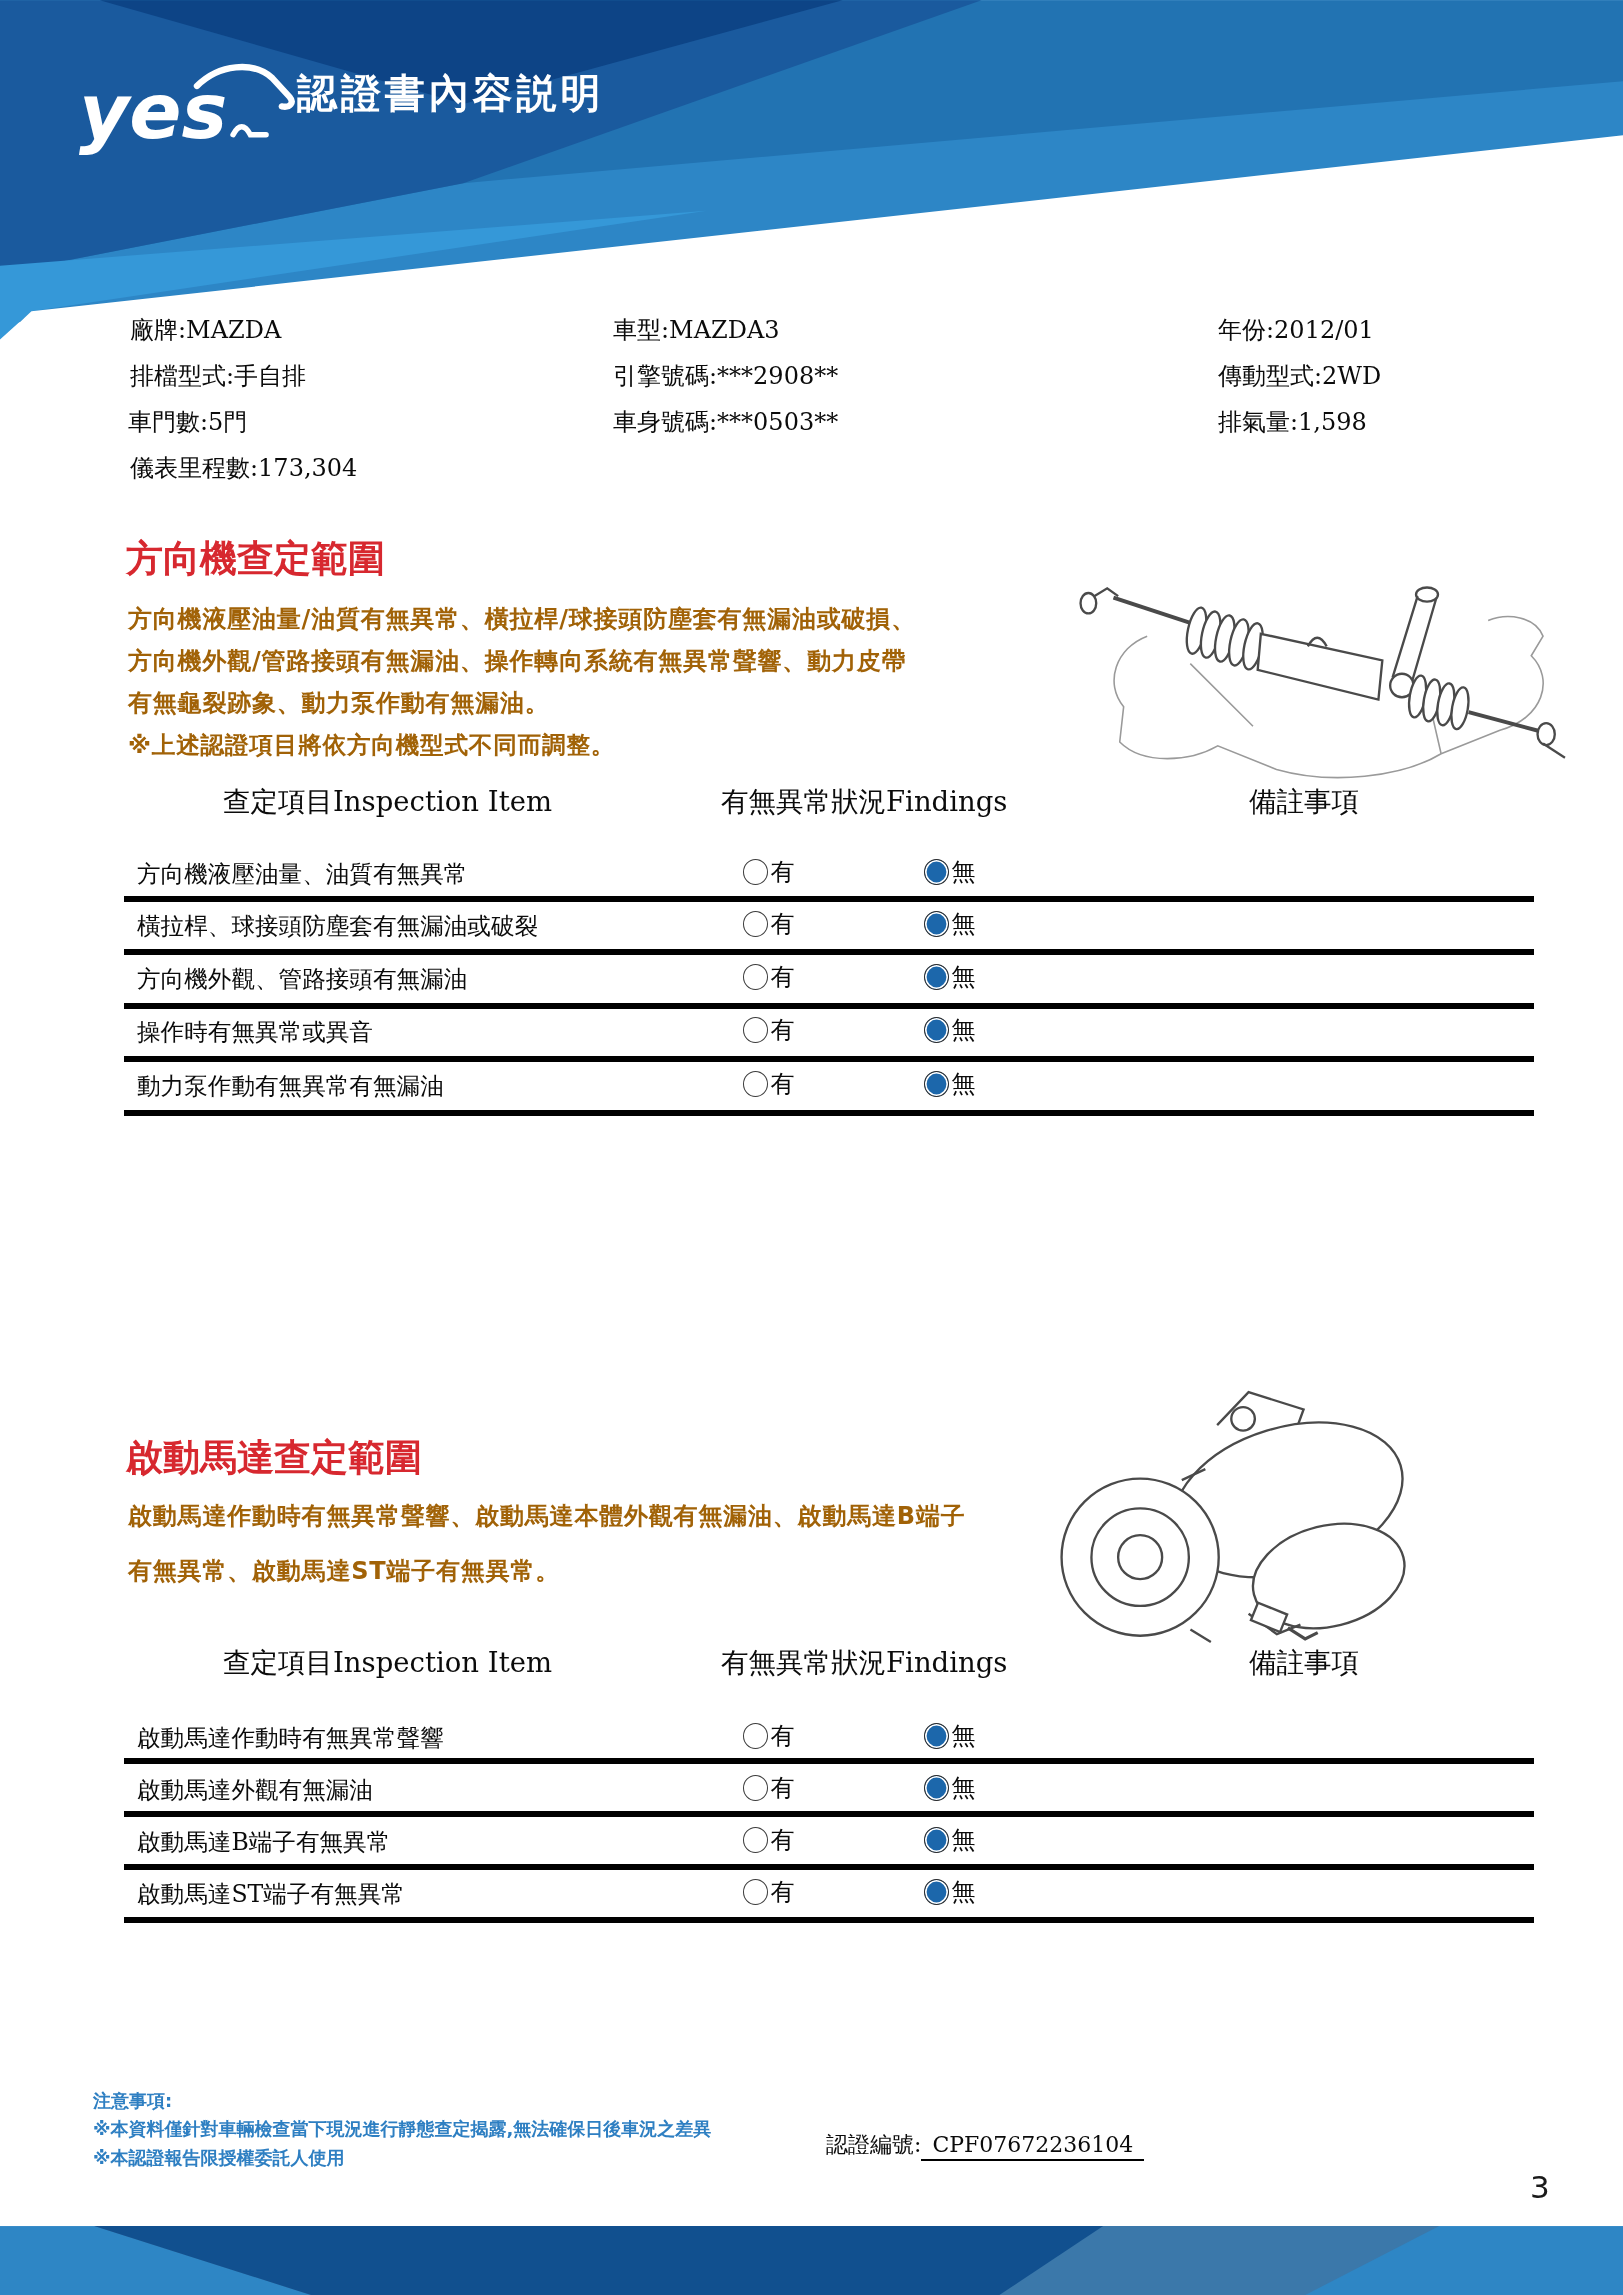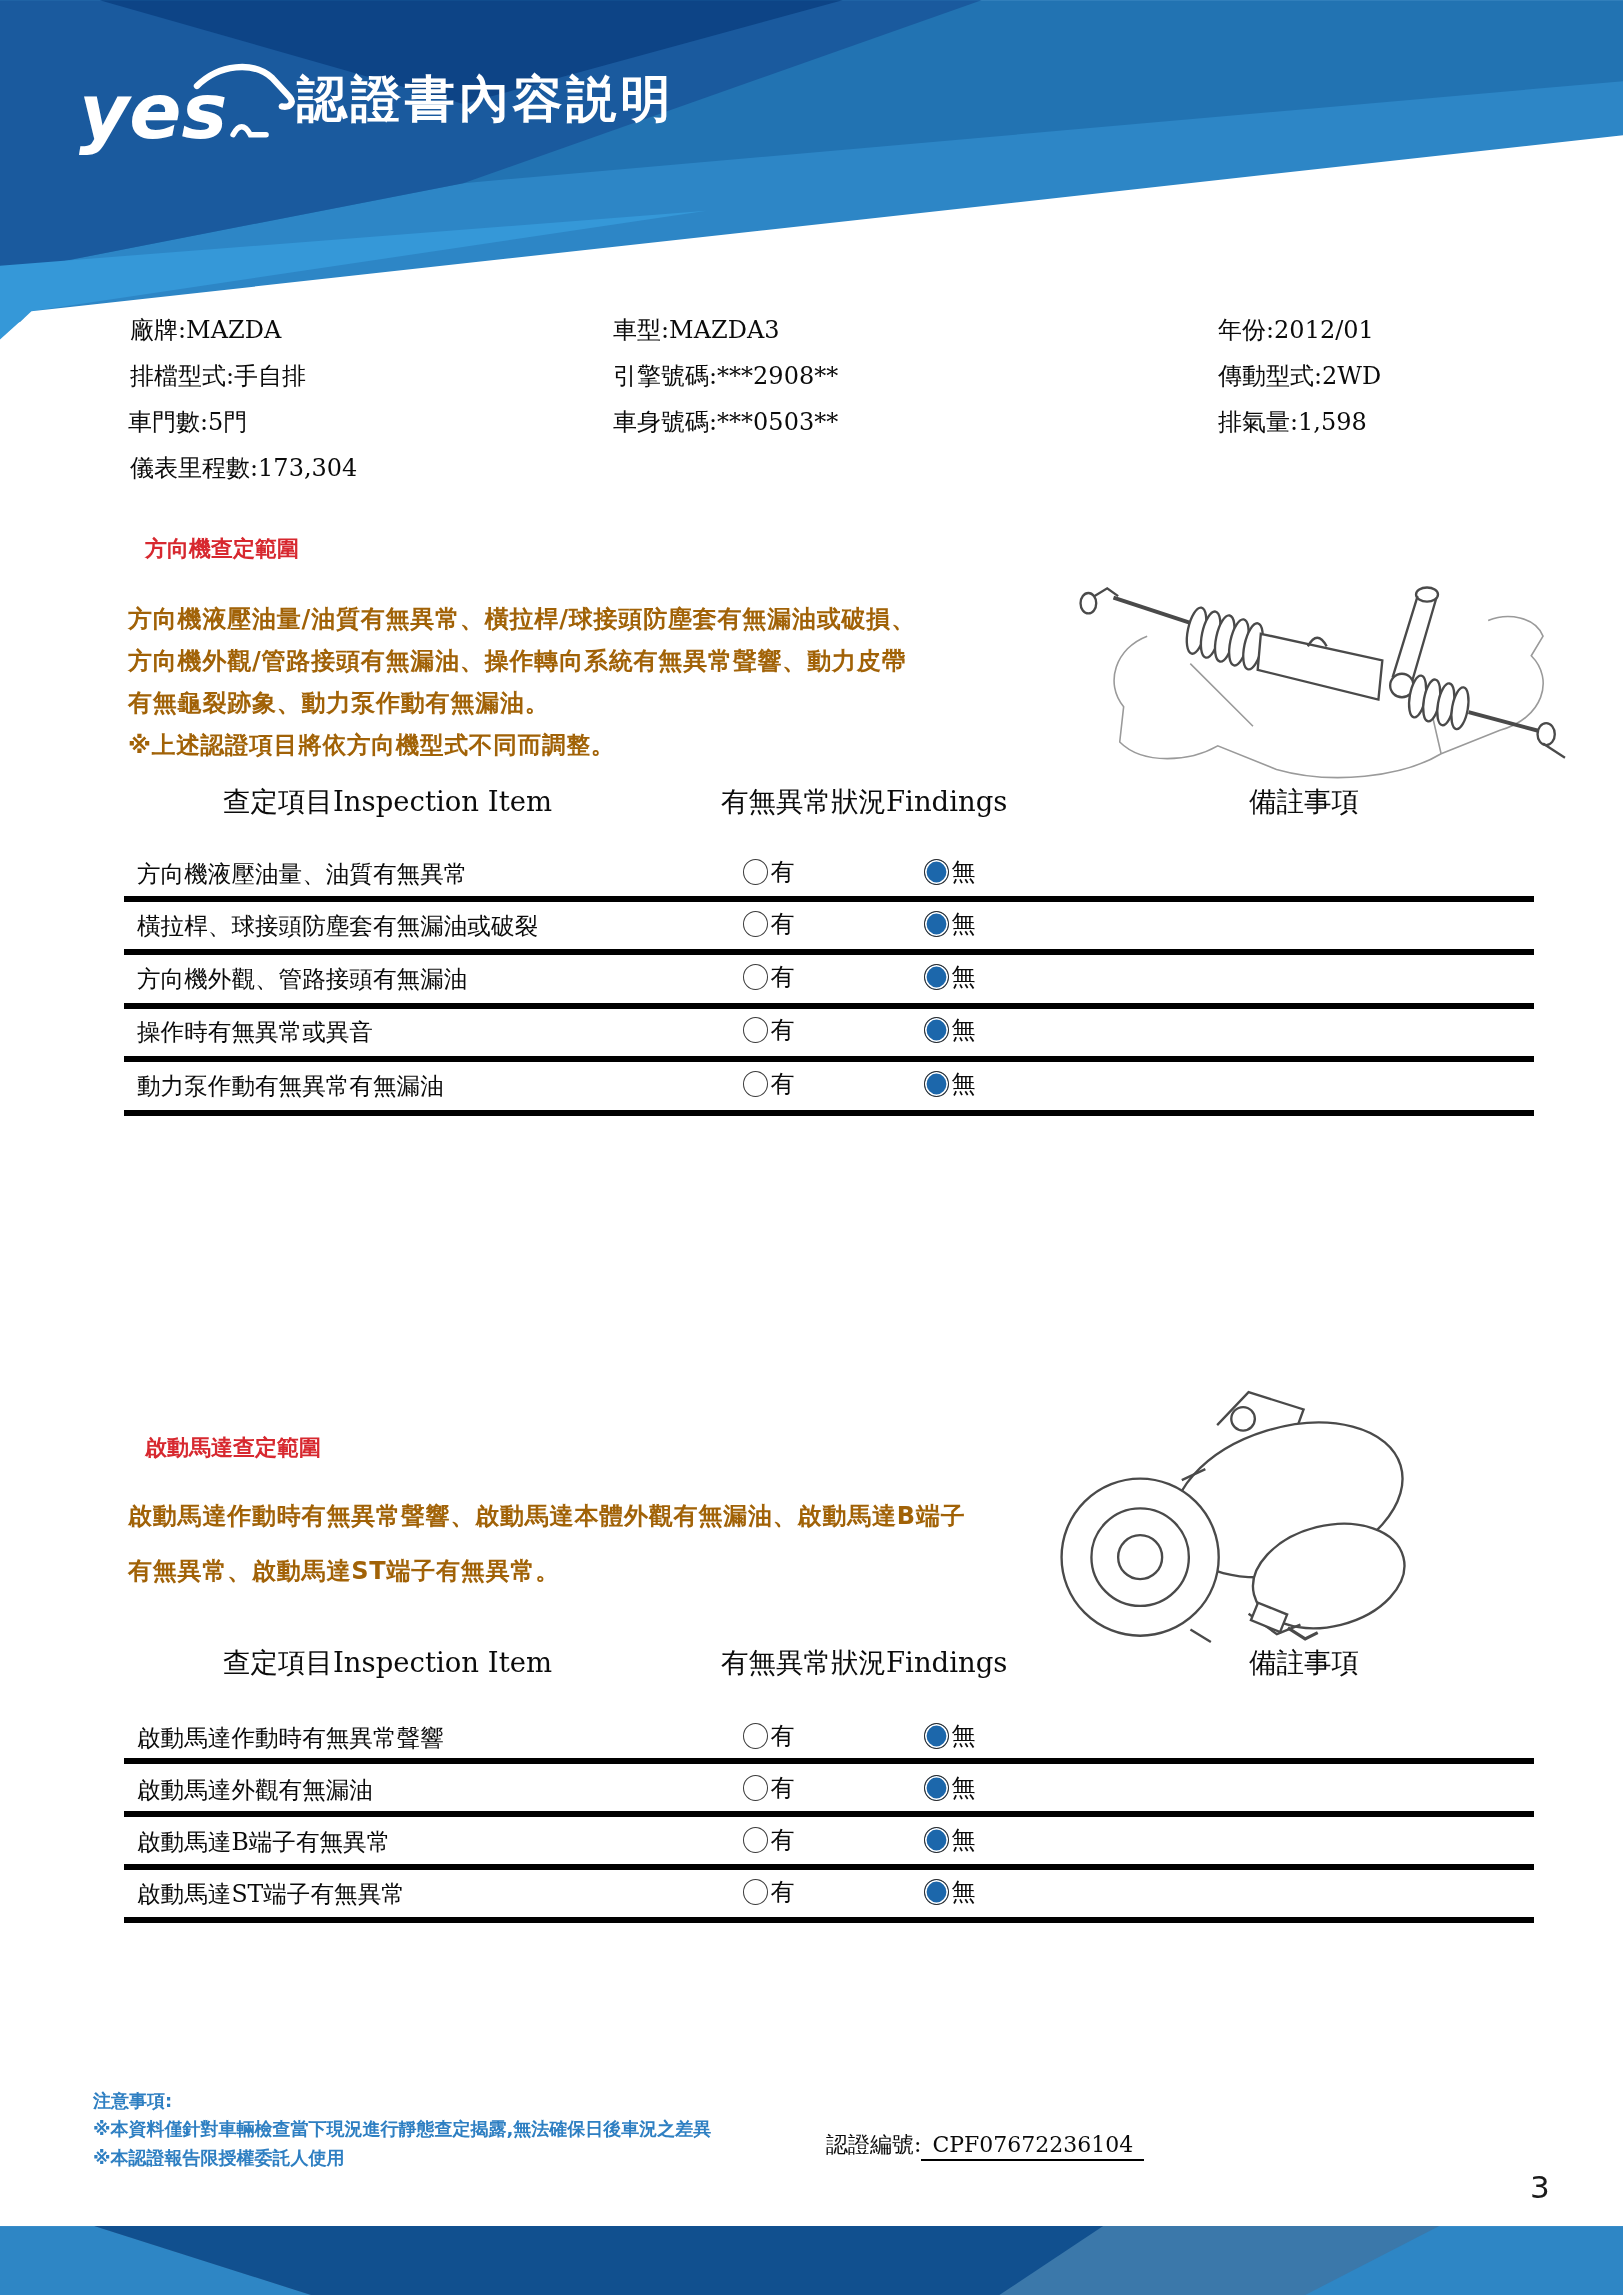--- a/index.html
+++ b/index.html
@@ -6,28 +6,28 @@
   #page{
     position:relative;width:1623px;height:2295px;background:#fff;overflow:hidden;
     font-family:"DejaVu Serif","Liberation Serif",serif;color:#0b0b0b;
   }
   .abs{position:absolute;}
   
   #header-art{position:absolute;top:0;left:0;}
   #logo{position:absolute;left:79px;top:53px;width:228px;height:110px;}
   #header-title{
     position:absolute;left:297px;top:66px;font-family:"DejaVu Sans","Liberation Sans",sans-serif;
-    font-weight:bold;font-size:50px;color:#ffffff;letter-spacing:3.9px;white-space:nowrap;
+    font-weight:bold;font-size:40px;color:#ffffff;letter-spacing:3.9px;white-space:nowrap;
   }
   
   .vline{position:absolute;font-size:24px;white-space:nowrap;}
   
   .sec-title{
-    position:absolute;left:145px;font-family:"DejaVu Sans","Liberation Sans",sans-serif;
-    font-weight:bold;font-size:22px;color:#d7282f;white-space:nowrap;
+    position:absolute;left:126px;font-family:"DejaVu Sans","Liberation Sans",sans-serif;
+    font-weight:bold;font-size:37px;color:#d7282f;white-space:nowrap;
   }
   .desc-line{
     position:absolute;left:128px;font-family:"DejaVu Sans","Liberation Sans",sans-serif;
     font-weight:bold;font-size:24px;color:#a16207;white-space:nowrap;letter-spacing:0.8px;
   }
   .tbl-head{position:absolute;font-size:27.5px;white-space:nowrap;}
   .tbl-row{position:absolute;left:0;width:1623px;height:38px;}
   .row-label{position:absolute;left:137px;top:4.7px;font-size:23.6px;white-space:nowrap;}
   .rule{position:absolute;left:124px;width:1410px;height:5.5px;background:#000;}
   

